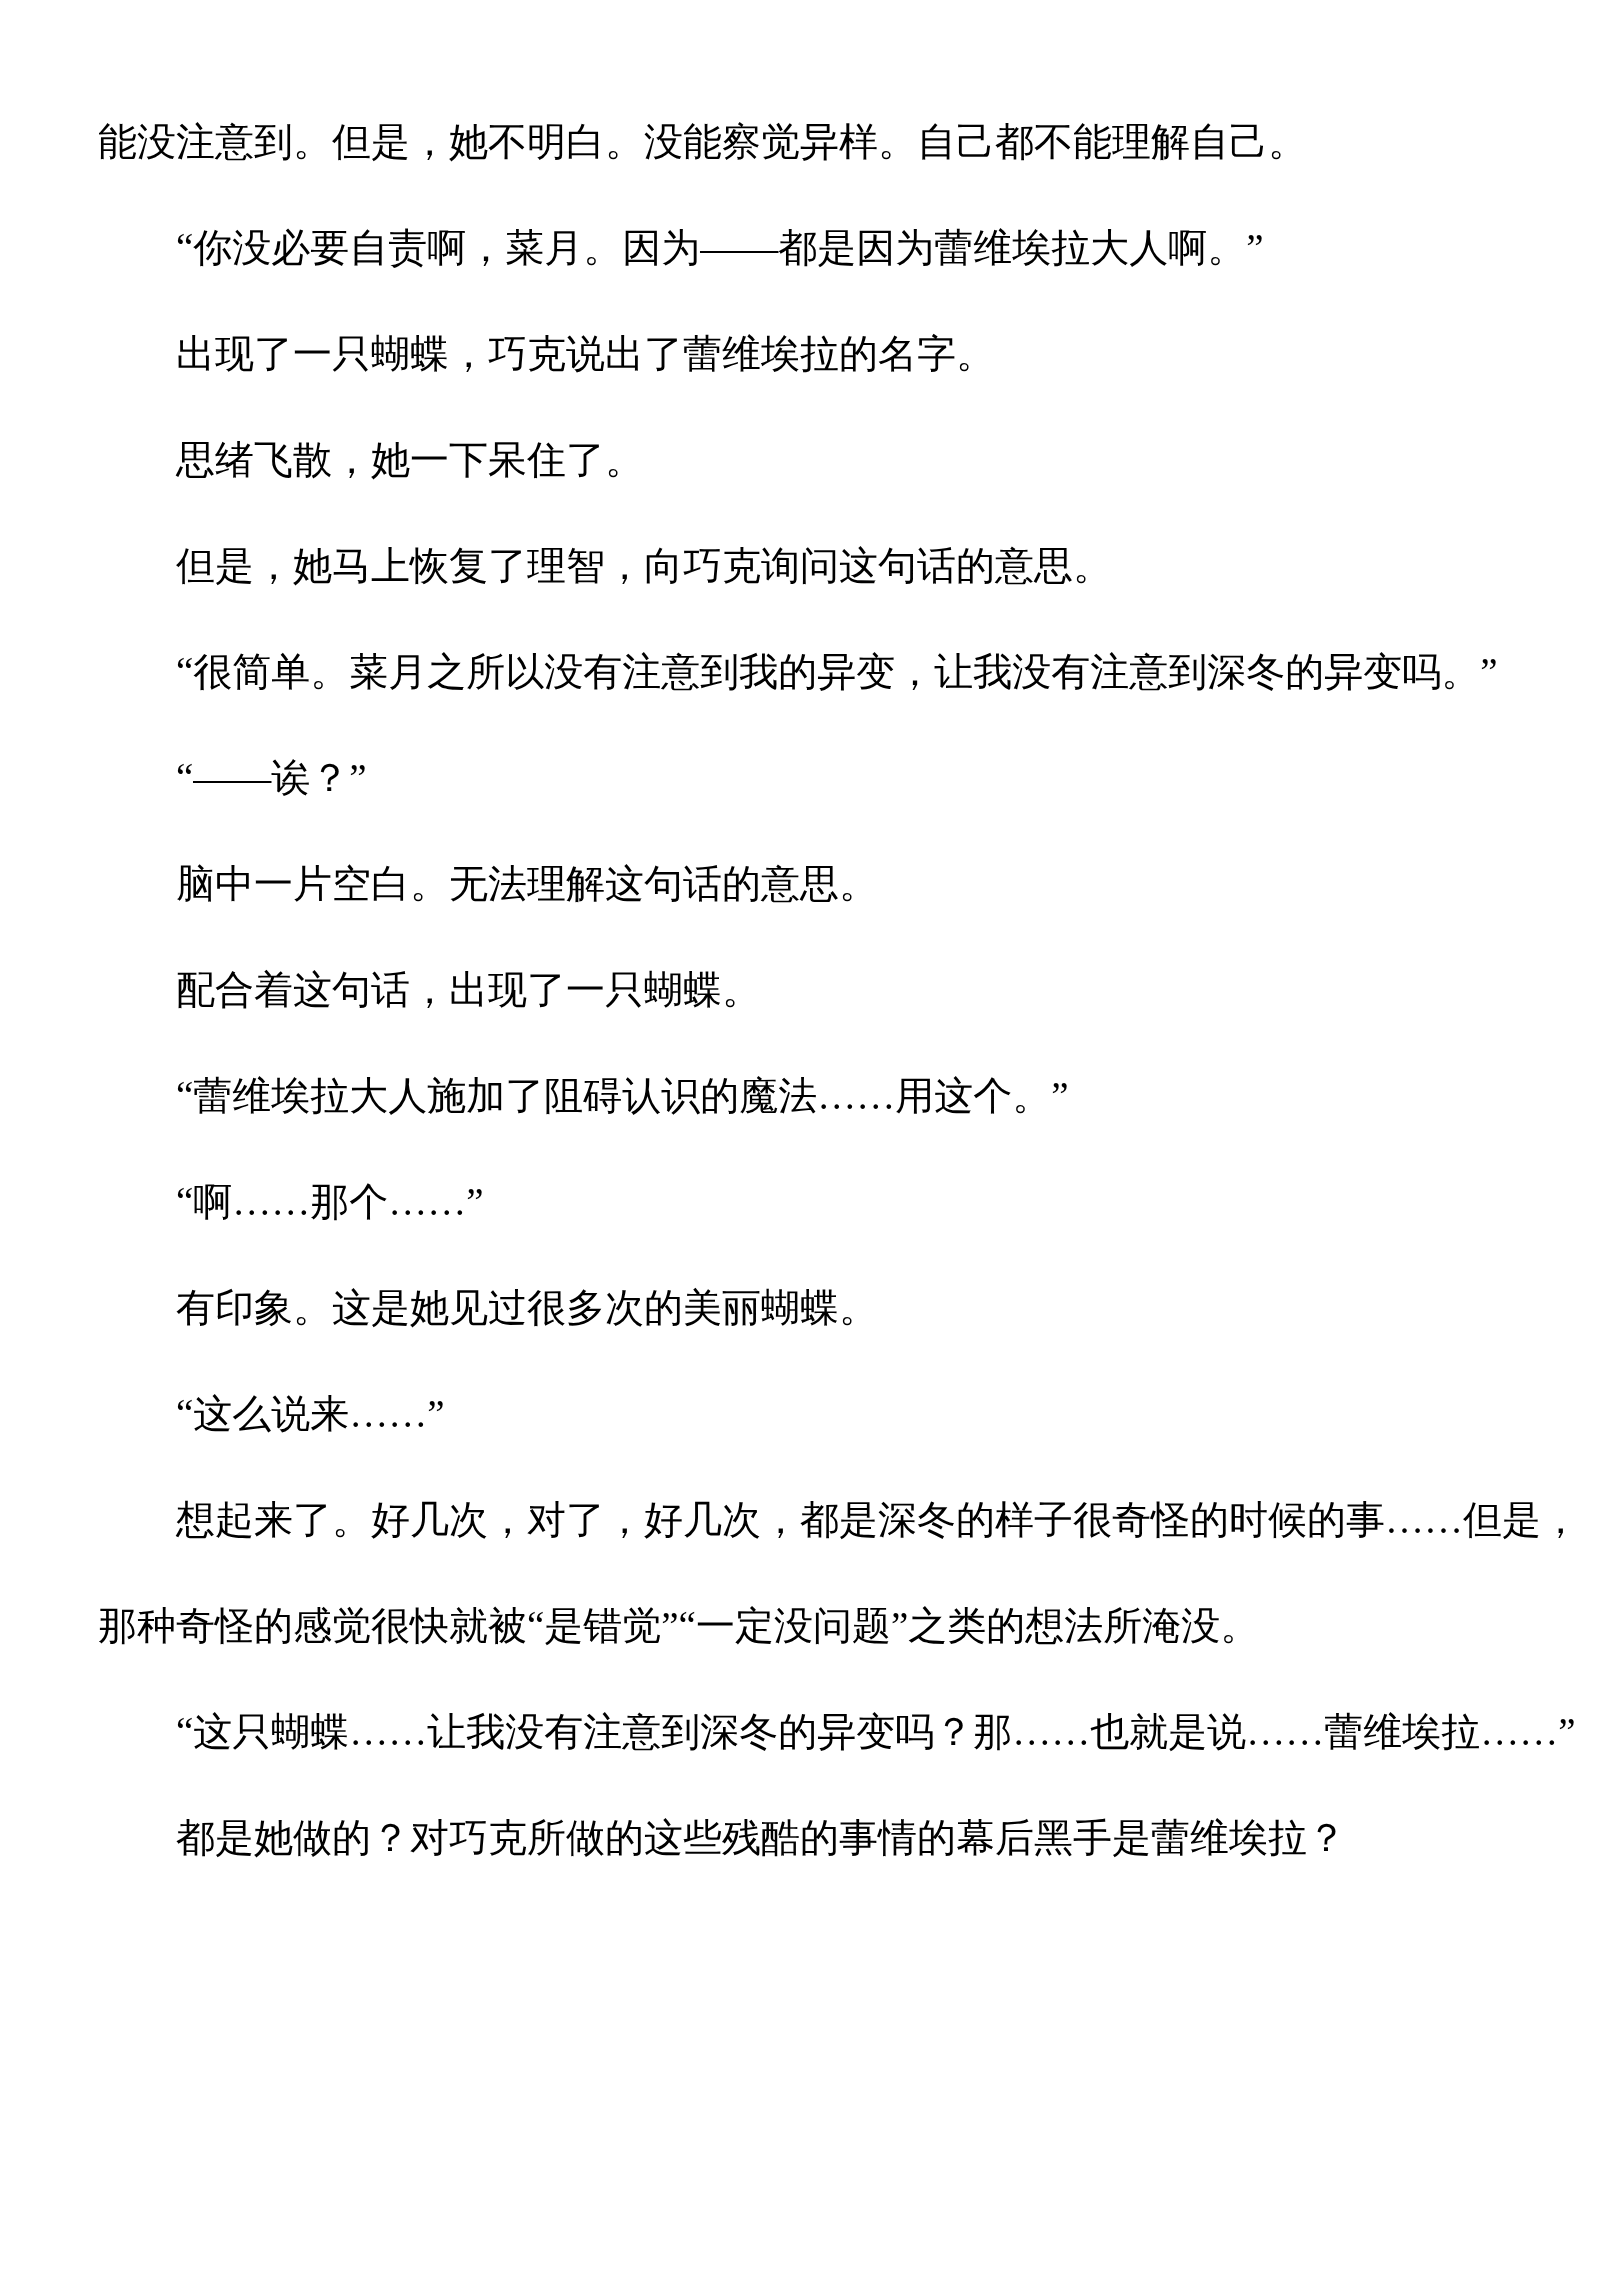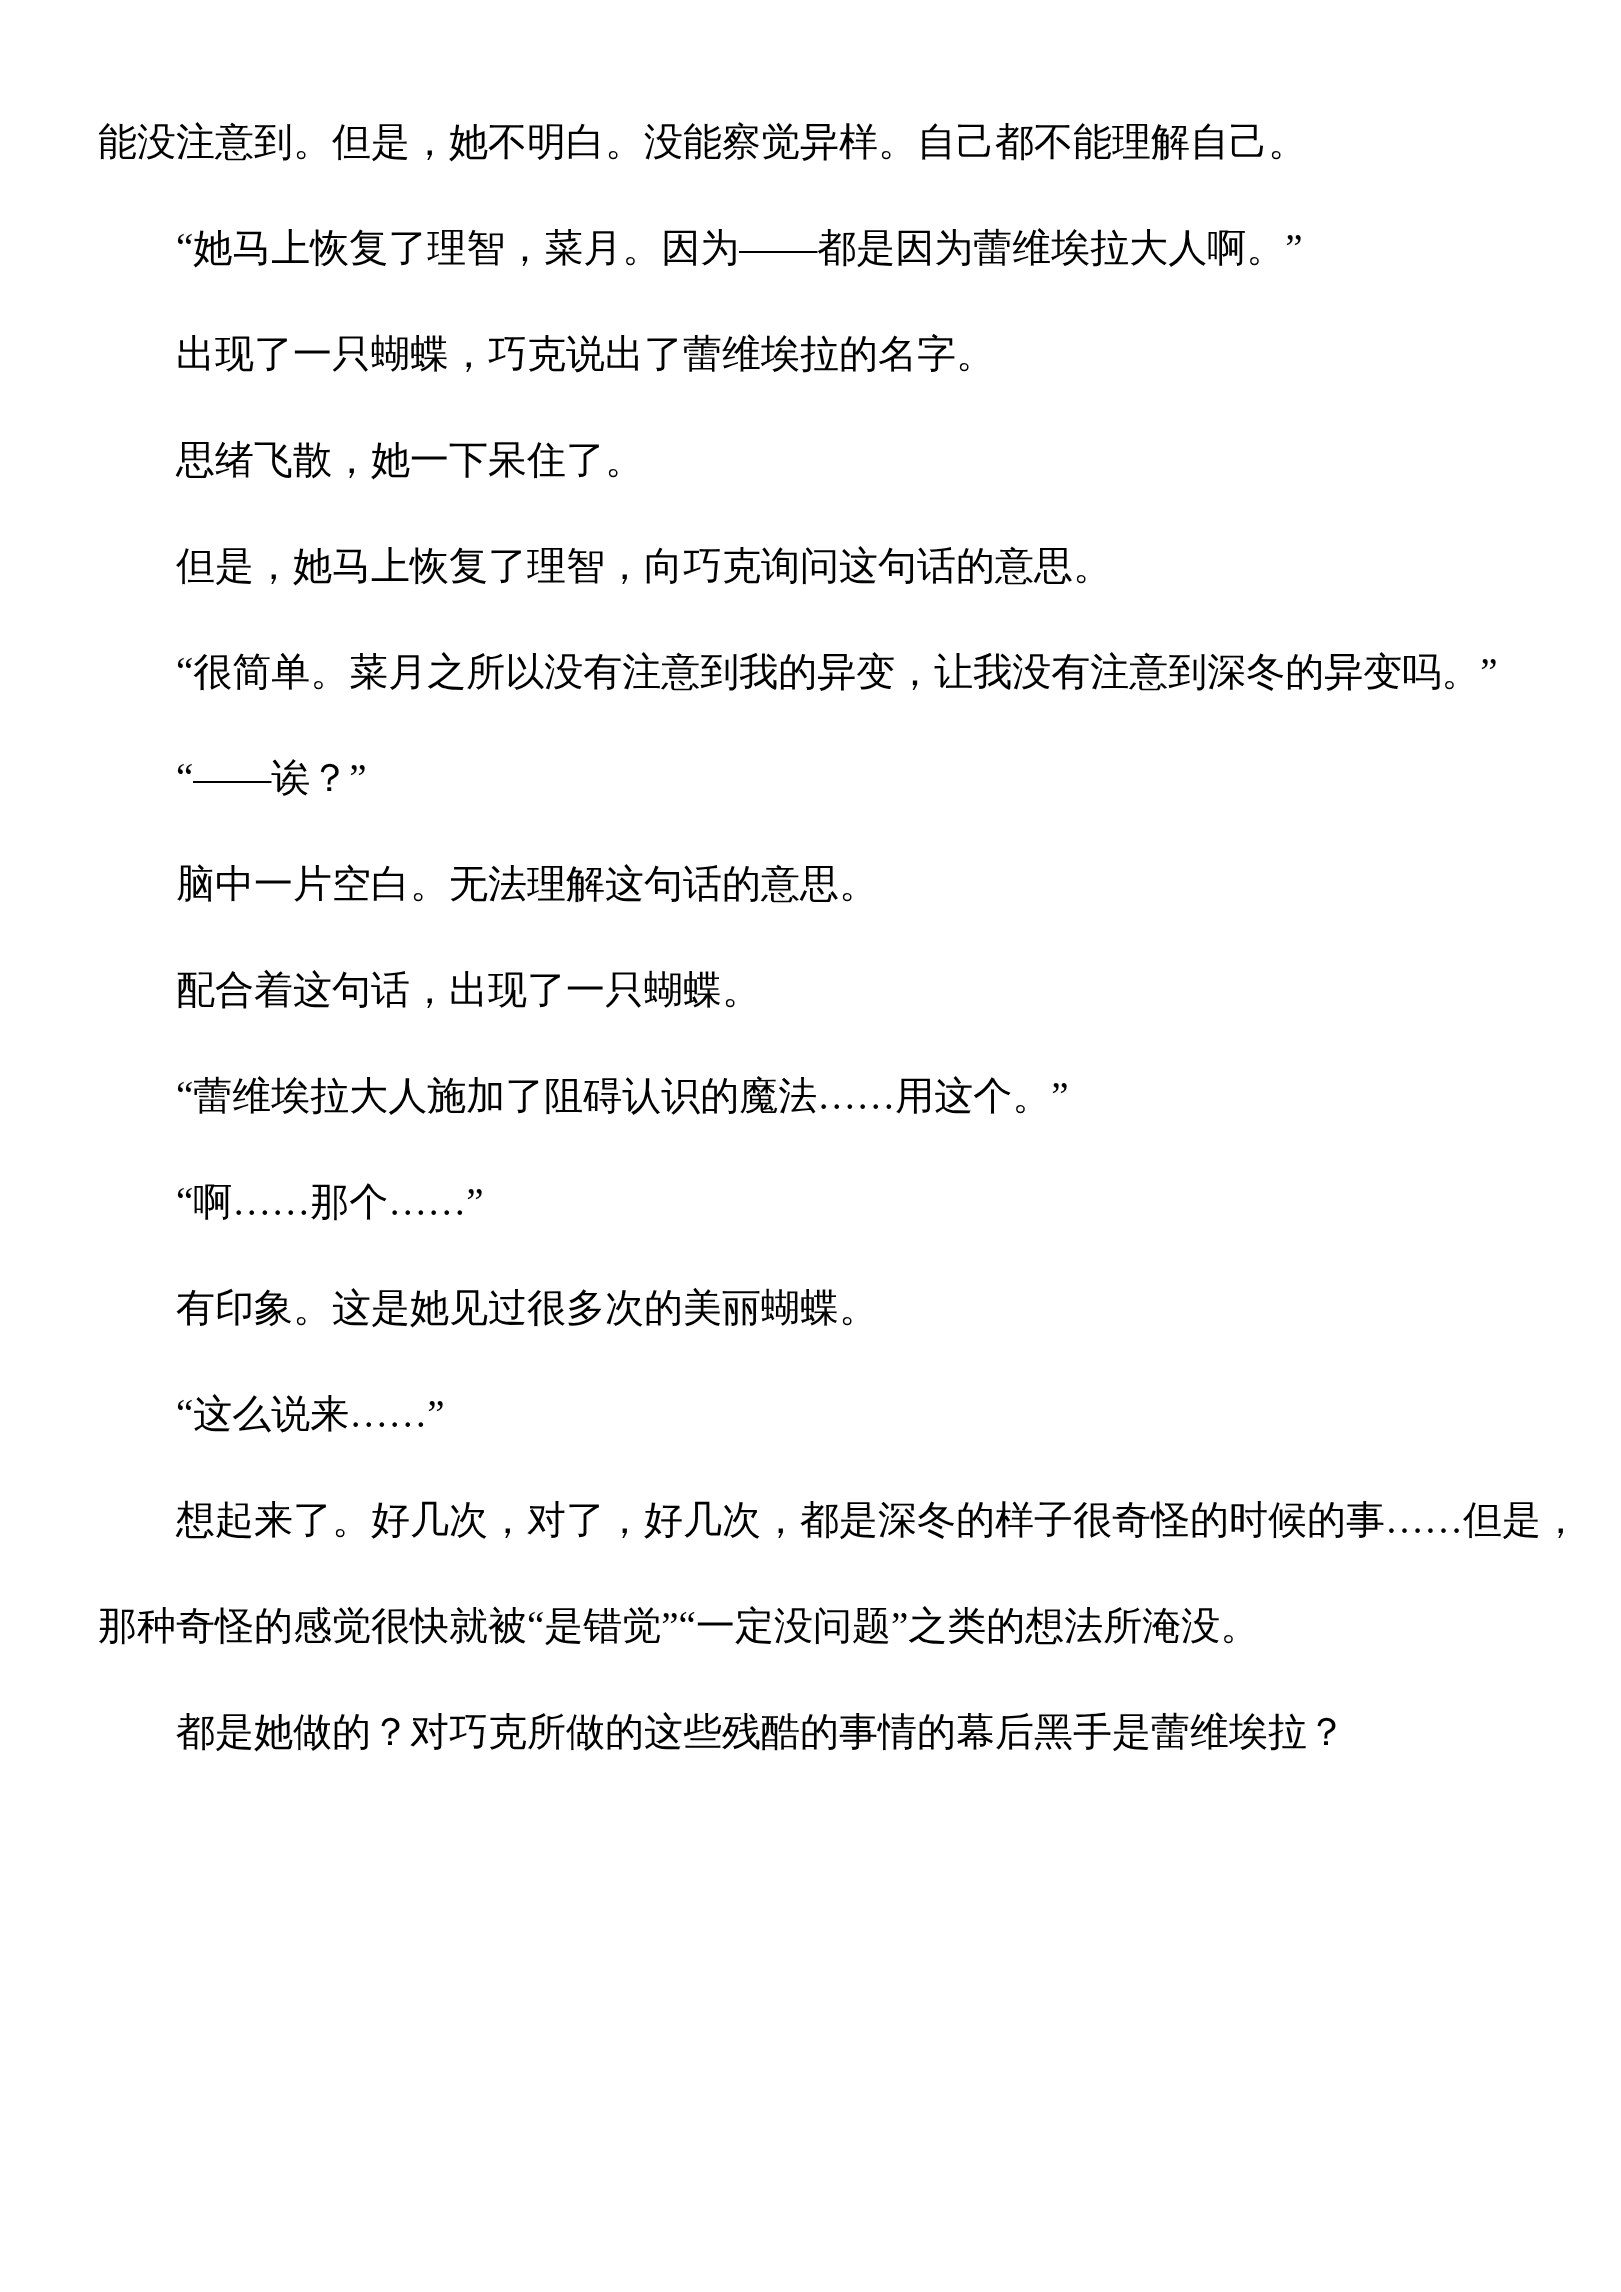--- a/index.html
+++ b/index.html
@@ -43,29 +43,30 @@
   .page-text p.no-indent {
     text-indent: 0;
   }
 </style>
 </head>
 <body>
 
 <div class="page">
   <div class="page-text" id="page-text" style="color: rgb(0, 0, 0);">
       <p class="no-indent">能没注意到。但是，她不明白。没能察觉异样。自己都不能理解自己。</p>
-      <p>“她马上恢复了理智，菜月。因为——都是因为蕾维埃拉大人啊。”</p>
+      <p>“你没必要自责啊，菜月。因为——都是因为蕾维埃拉大人啊。”</p>
       <p>出现了一只蝴蝶，巧克说出了蕾维埃拉的名字。</p>
       <p>思绪飞散，她一下呆住了。</p>
       <p>但是，她马上恢复了理智，向巧克询问这句话的意思。</p>
       <p>“很简单。菜月之所以没有注意到我的异变，让我没有注意到深冬的异变吗。”</p>
       <p>“——诶？”</p>
       <p>脑中一片空白。无法理解这句话的意思。</p>
       <p>配合着这句话，出现了一只蝴蝶。</p>
       <p>“蕾维埃拉大人施加了阻碍认识的魔法……用这个。”</p>
       <p>“啊……那个……”</p>
       <p>有印象。这是她见过很多次的美丽蝴蝶。</p>
       <p>“这么说来……”</p>
       <p>想起来了。好几次，对了，好几次，都是深冬的样子很奇怪的时候的事……但是，那种奇怪的感觉很快就被“是错觉”“一定没问题”之类的想法所淹没。</p>
+      <p>“这只蝴蝶……让我没有注意到深冬的异变吗？那……也就是说……蕾维埃拉……”</p>
       <p>都是她做的？对巧克所做的这些残酷的事情的幕后黑手是蕾维埃拉？</p>
     </div>
 </div>
 
 
 </body></html>

